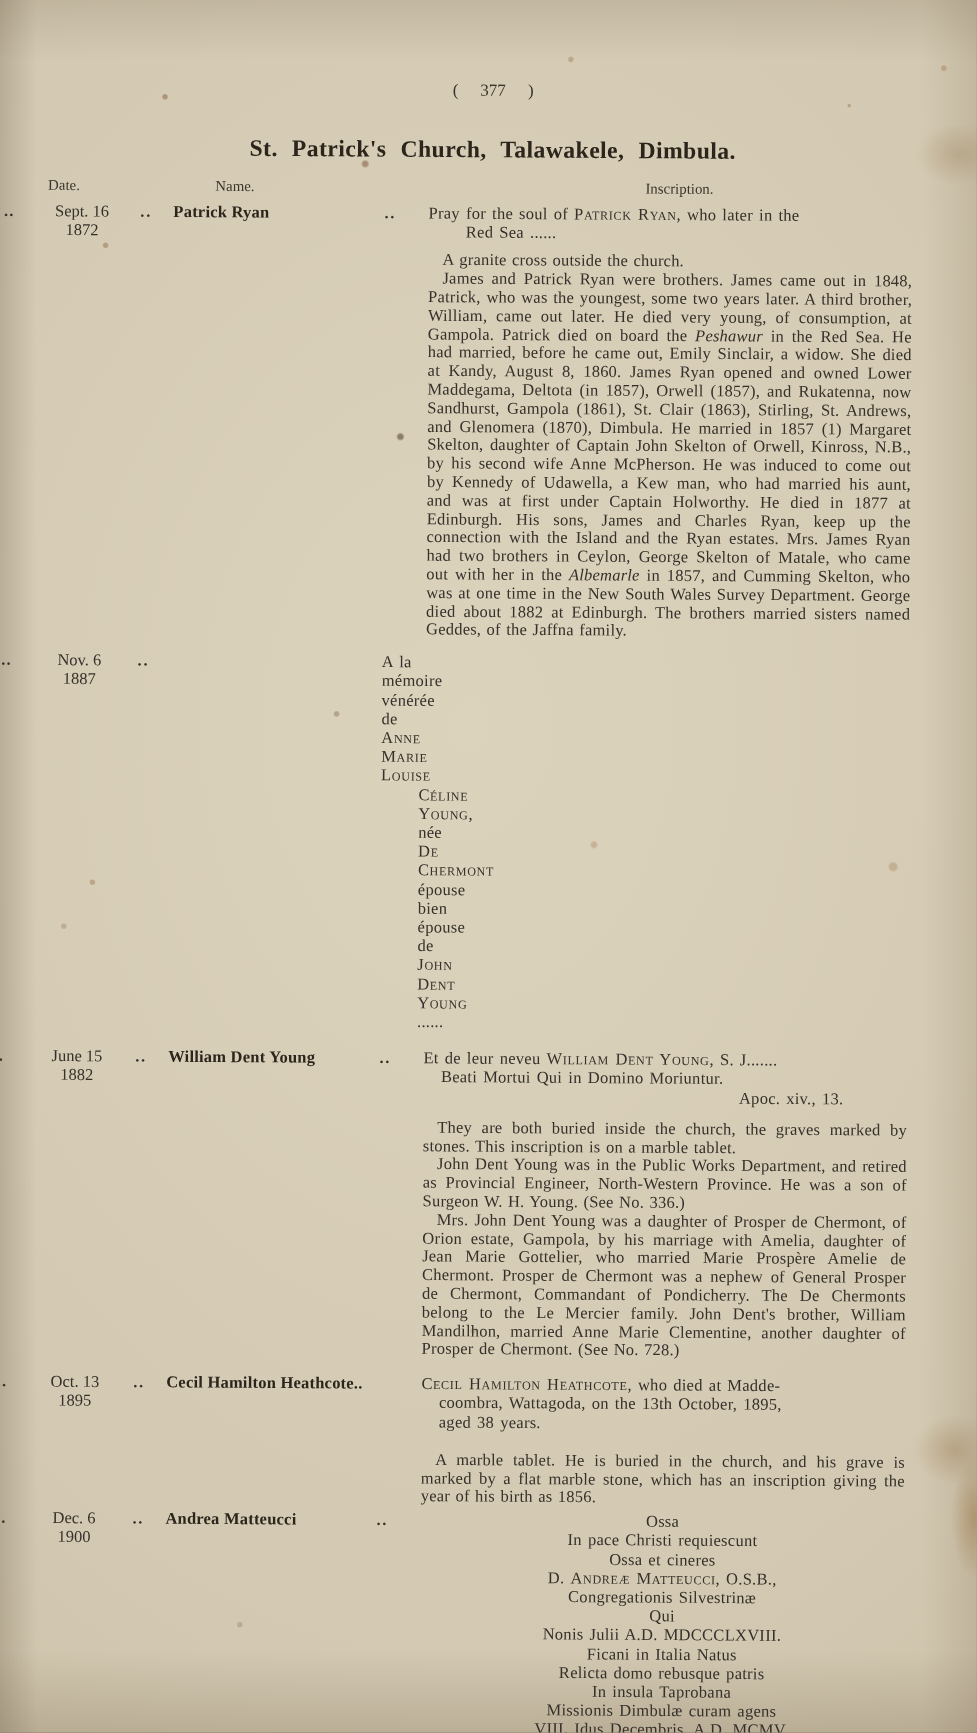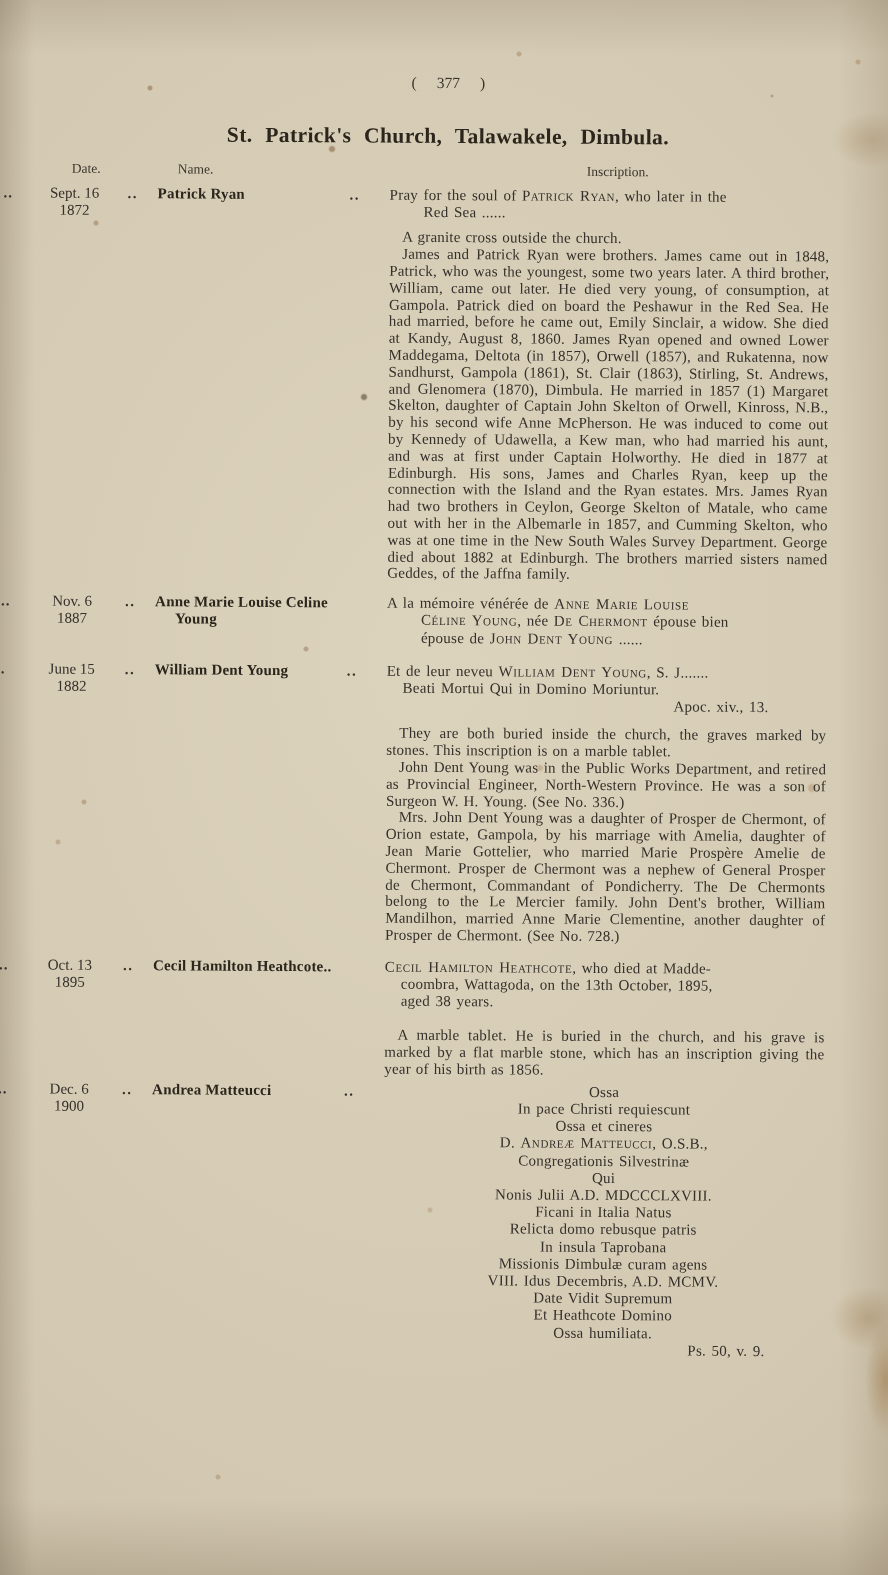--- a/index.html
+++ b/index.html
@@ -32,22 +32,22 @@
       linear-gradient(to left, rgba(110,88,60,.16), rgba(110,88,60,0) 50px),
       linear-gradient(to bottom, rgba(95,75,52,.16), rgba(95,75,52,0) 55px),
       linear-gradient(to top, rgba(95,75,52,.2), rgba(95,75,52,0) 75px),
       radial-gradient(ellipse 120% 90% at 48% 42%, #dcd3bd 0%, #d3c9b2 60%, #c8bca3 100%);
   }
   .content{position:absolute;inset:0;padding-top:74px;transform:rotate(.35deg);color:#35302a;}
   .pageno{display:flex;justify-content:center;gap:20px;font-size:15.5px;color:#3a342c;}
   .title{margin:32px 0 0;text-align:center;font-size:21.5px;font-weight:bold;
          letter-spacing:.4px;word-spacing:7px;color:#2b251c;}
   .cols{position:relative;height:17px;margin-top:14px;font-size:13.5px;color:#3b352c;}
-  .cols .h-date{position:absolute;left:68px;font-family:Liberation Serif, serif;}
-  .cols .h-name{position:absolute;left:174px;}
+  .cols .h-date{position:absolute;left:40px;font-family:Liberation Serif, serif;}
+  .cols .h-name{position:absolute;left:192px;}
   .cols .h-insc{position:absolute;left:583px;}
   .block{margin:0;}
   .entry{
     display:grid;grid-template-columns:18px 106px 30px 192px 40px 1fr;
     padding-right:62px;font-size:15px;line-height:17.2px;
   }
   .edge{font-weight:bold;letter-spacing:1px;}
   .date{text-align:center;}
   .ldr{font-weight:bold;letter-spacing:1.5px;}
   .name{font-weight:bold;letter-spacing:.2px;color:#2b251c;}
@@ -55,21 +55,21 @@
   .insc{letter-spacing:.25px;word-spacing:1.5px;}
   .insc .line.cont{padding-left:34px;}
   .insc .line.cont-sm{padding-left:16px;}
   .insc .line.right{text-align:right;padding-right:58px;}
   .insc .line.center{text-align:center;}
   .notes{margin-left:386px;margin-right:62px;}
   .notes:empty{display:none;}
   .note{margin:0;text-align:justify;text-indent:13px;font-size:15px;line-height:16.8px;
         letter-spacing:.2px;word-spacing:1px;}
   .sc{font-variant:small-caps;letter-spacing:.6px;}
-  .it{}
+  .it{font-style:italic;}
   .e1{margin-top:7px;}   .e1 .notes{margin-top:8px;}
   .e2{margin-top:13px;}
   .e3{margin-top:16px;}  .e3 .notes{margin-top:11px;}
   .e4{margin-top:15px;}  .e4 .notes{margin-top:17px;}
   .e5{margin-top:5px;}
 </style>
 </head>
 <body>
 
 <div class="paper">
@@ -113,24 +113,20 @@
     </div>
 
     <div class="block e2">
       <div class="entry">
         <div class="edge">..</div>
         <div class="date">
           <div>Nov. 6</div>
           <div>1887</div>
         </div>
         <div class="ldr">..</div>
-        <div class="name">
-            <div class="nline">Anne Marie Louise Celine</div>
-            <div class="nline">Young</div>
-          </div>
         <div class="ldr"></div>
         <div class="insc">
             <div class="line first"><span>A la mémoire vénérée de </span><span class="sc">Anne Marie Louise</span></div>
             <div class="line cont"><span class="sc">Céline Young</span><span>, née </span><span class="sc">De Chermont</span><span> épouse bien</span></div>
             <div class="line cont"><span>épouse de </span><span class="sc">John Dent Young</span><span> ......</span></div>
           </div>
       </div>
 
     </div>
 

